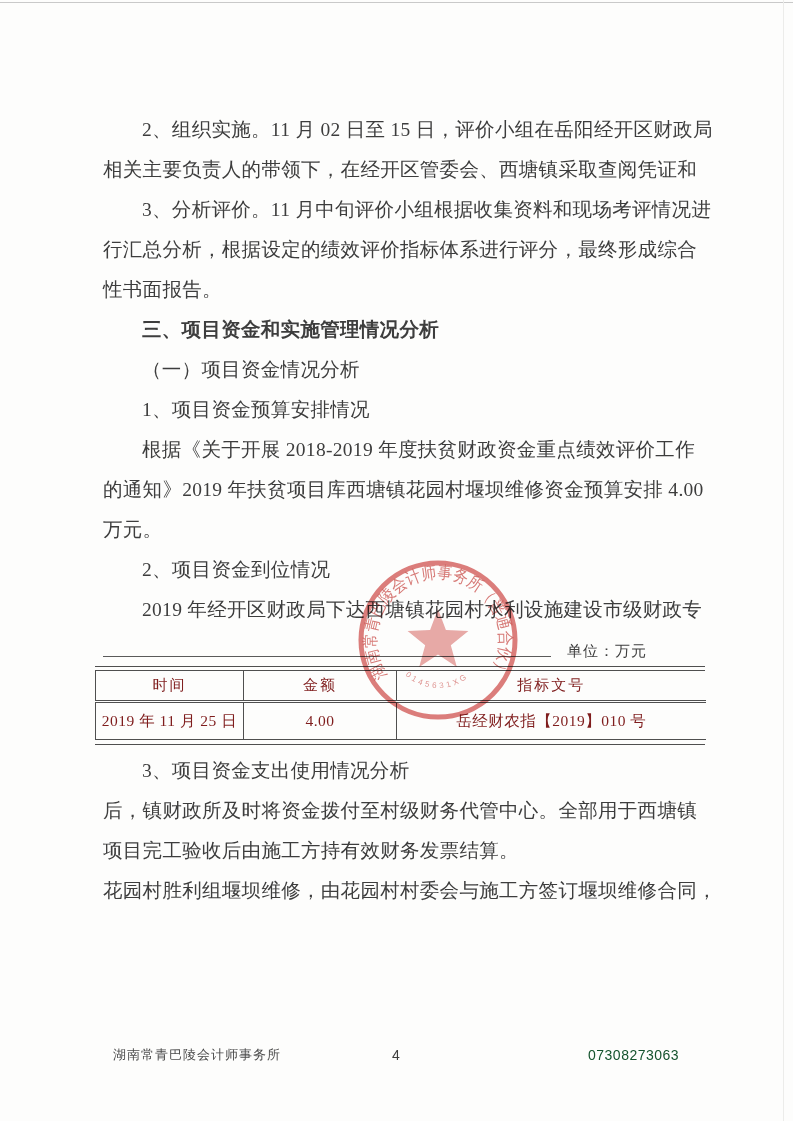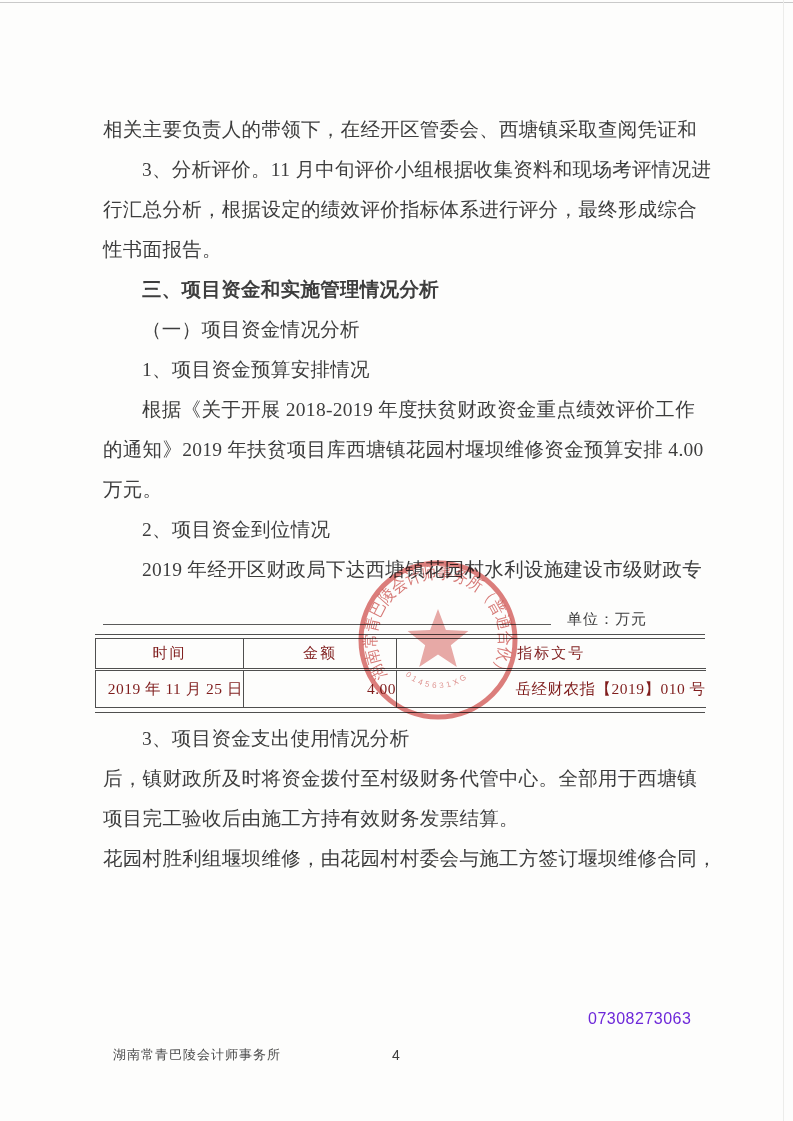--- a/index.html
+++ b/index.html
@@ -14,59 +14,60 @@
 
   .content{position:absolute;left:103px;top:110px;width:590px;}
   .line{
     height:40px;line-height:40px;font-size:19.5px;letter-spacing:.3px;
     white-space:nowrap;
   }
   .ind{text-indent:2em;}
   .bold{font-weight:700;}
 
   
-  .unit-row{height:26px;margin-top:14px;display:flex;align-items:flex-end;}
+  .unit-row{height:26px;margin-top:6px;display:flex;align-items:flex-end;}
   .unit-rule{flex:0 0 448px;border-bottom:1px solid #5a5a5a;margin-bottom:5px;margin-right:16px;}
   .unit-label{font-size:15px;line-height:22px;letter-spacing:1px;white-space:nowrap;}
 
   
   .tbl{margin-left:-8px;width:610px;margin-top:4px;}
   .hrline{border-top:1px solid #4f4f4f;height:0;}
   .sp3{height:3px;}
   .sp4{height:4px;}
   table{border-collapse:collapse;width:610px;table-layout:fixed;}
   col.c1{width:148px;} col.c2{width:153px;} col.c3{width:309px;}
   th,td{
     text-align:center;vertical-align:middle;font-weight:400;
     font-family:"Liberation Serif","DejaVu Serif",serif;color:#7f1d1d;
     border-left:1px solid #4f4f4f;padding:0;white-space:nowrap;
   }
   th{height:29px;font-size:15px;letter-spacing:2px;border-bottom:3px double #4f4f4f;}
-  td{height:36px;font-size:15.5px;letter-spacing:.5px;border-bottom:1px solid #4f4f4f;text-align:right;}
+  td{height:36px;font-size:15.5px;letter-spacing:.5px;border-bottom:1px solid #4f4f4f;}
 
   .after-table{margin-top:6px;}
 
   
   .footer-firm{position:absolute;left:100px;top:1046px;font-size:13px;letter-spacing:1px;color:#4a4a4a;margin-left:13px;}
   .footer-page{position:absolute;left:392px;top:1047px;font-size:14px;font-family:"Liberation Sans","DejaVu Sans",sans-serif;color:#3d3d3d;}
-  .footer-phone{position:absolute;left:588px;top:1010px;font-size:16px;letter-spacing:.5px;font-family:"Liberation Sans","DejaVu Sans",sans-serif;color:#6d28d9;}
+  .footer-phone{position:absolute;left:588px;top:1047px;font-size:14px;letter-spacing:.5px;font-family:"Liberation Sans","DejaVu Sans",sans-serif;color:#14532d;}
 
   
   .stamp{
     position:absolute;left:354px;top:556px;width:168px;height:168px;
     mix-blend-mode:multiply;opacity:.82;pointer-events:none;
   }
 </style>
 </head>
 <body>
 
 <div class="scan-edge-top"></div>
 <div class="scan-edge-right"></div>
 
 <div class="content">
+  <div class="line ind">2、组织实施。11 月 02 日至 15 日，评价小组在岳阳经开区财政局</div>
   <div class="line">相关主要负责人的带领下，在经开区管委会、西塘镇采取查阅凭证和</div>
 
   <div class="line ind">3、分析评价。11 月中旬评价小组根据收集资料和现场考评情况进</div>
   <div class="line">行汇总分析，根据设定的绩效评价指标体系进行评分，最终形成综合</div>
   <div class="line">性书面报告。</div>
 
   <div class="line ind bold">三、项目资金和实施管理情况分析</div>
   <div class="line ind">（一）项目资金情况分析</div>
   <div class="line ind">1、项目资金预算安排情况</div>
 

